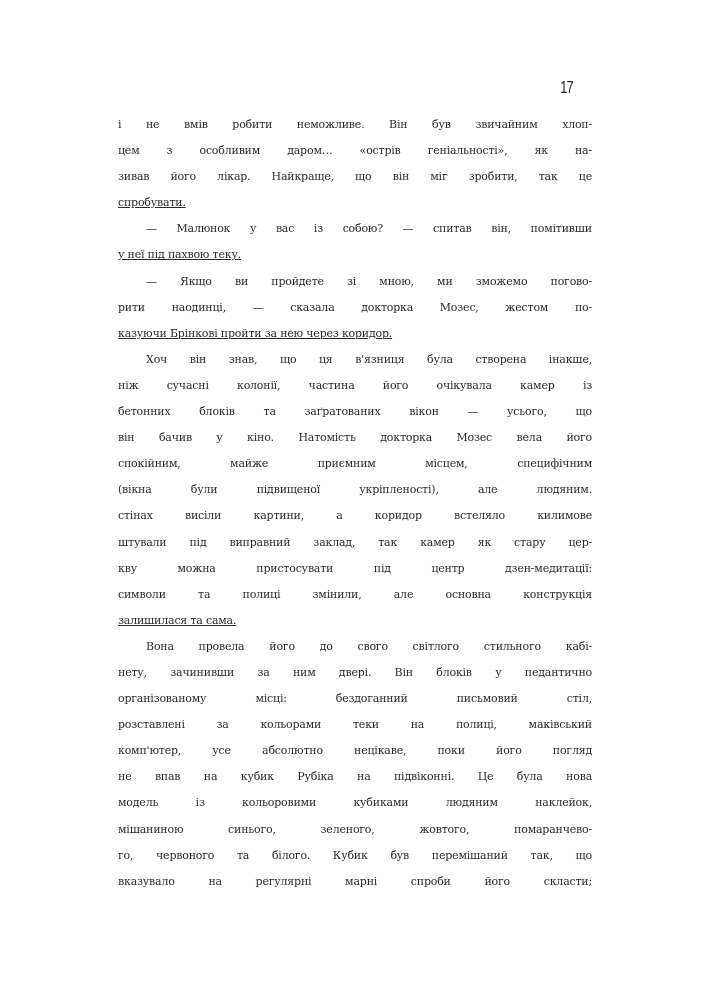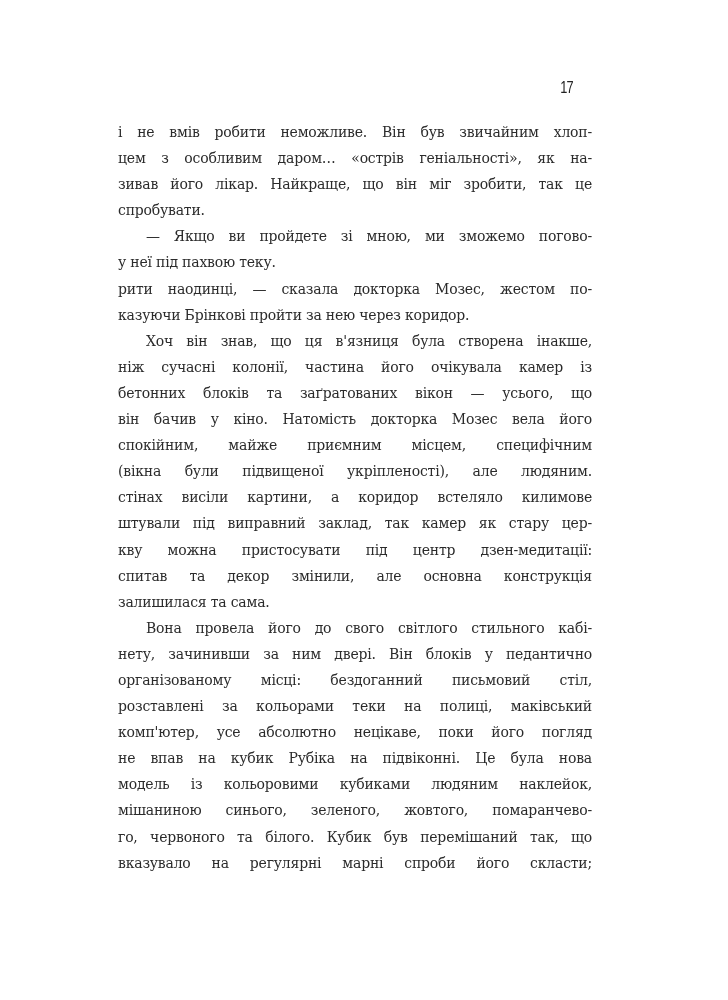--- a/index.html
+++ b/index.html
@@ -22,64 +22,66 @@
       font-family: "Liberation Sans", sans-serif;
       font-size: 17px;
       letter-spacing: -1px;
       color: #222;
       transform: scaleX(0.75);
       transform-origin: right top;
     }
     .text-block {
       position: absolute;
       left: 118px;
-      top: 119px;
+      top: 112px;
       width: 474px;
-      font-size: 14px;
+      font-size: 11px;
       line-height: 26.1px;
       letter-spacing: -0.2px;
     }
     .line {
       display: block;
       white-space: nowrap;
       text-align: justify;
       text-align-last: justify;
       height: 26.1px;
     }
     .line.last {
       text-align-last: left;
+      text-decoration: underline;
     }
     .line.indent {
       text-indent: 28px;
     }
   </style>
 </head>
 <body>
 
 <div>
   <div class="page-number">17</div>
   <div class="text-block" id="text-block">
       <span class="line">і не вмів робити неможливе. Він був звичайним хлоп-</span>
       <span class="line">цем з особливим даром… «острів геніальності», як на-</span>
       <span class="line">зивав його лікар. Найкраще, що він міг зробити, так це</span>
       <span class="line last">спробувати.</span>
+      <span class="line indent">— Малюнок у вас із собою? — спитав він, помітивши</span>
+      <span class="line last">у неї під пахвою теку.</span>
       <span class="line indent">— Якщо ви пройдете зі мною, ми зможемо погово-</span>
-      <span class="line last">у неї під пахвою теку.</span>
       <span class="line">рити наодинці, — сказала докторка Мозес, жестом по-</span>
       <span class="line last">казуючи Брінкові пройти за нею через коридор.</span>
       <span class="line indent">Хоч він знав, що ця в'язниця була створена інакше,</span>
       <span class="line">ніж сучасні колонії, частина його очікувала камер із</span>
       <span class="line">бетонних блоків та заґратованих вікон — усього, що</span>
       <span class="line">він бачив у кіно. Натомість докторка Мозес вела його</span>
       <span class="line">спокійним, майже приємним місцем, специфічним</span>
       <span class="line">(вікна були підвищеної укріпленості), але людяним.</span>
       <span class="line">стінах висіли картини, а коридор встеляло килимове</span>
       <span class="line">штували під виправний заклад, так камер як стару цер-</span>
       <span class="line">кву можна пристосувати під центр дзен-медитації:</span>
-      <span class="line">спитав та декор змінили, але основна конструкція</span>
+      <span class="line">символи та полиці змінили, але основна конструкція</span>
       <span class="line last">залишилася та сама.</span>
       <span class="line indent">Вона провела його до свого світлого стильного кабі-</span>
       <span class="line">нету, зачинивши за ним двері. Він блоків у педантично</span>
       <span class="line">організованому місці: бездоганний письмовий стіл,</span>
       <span class="line">розставлені за кольорами теки на полиці, маківський</span>
       <span class="line">комп'ютер, усе абсолютно нецікаве, поки його погляд</span>
       <span class="line">не впав на кубик Рубіка на підвіконні. Це була нова</span>
       <span class="line">модель із кольоровими кубиками людяним наклейок,</span>
       <span class="line">мішаниною синього, зеленого, жовтого, помаранчево-</span>
       <span class="line">го, червоного та білого. Кубик був перемішаний так, що</span>

